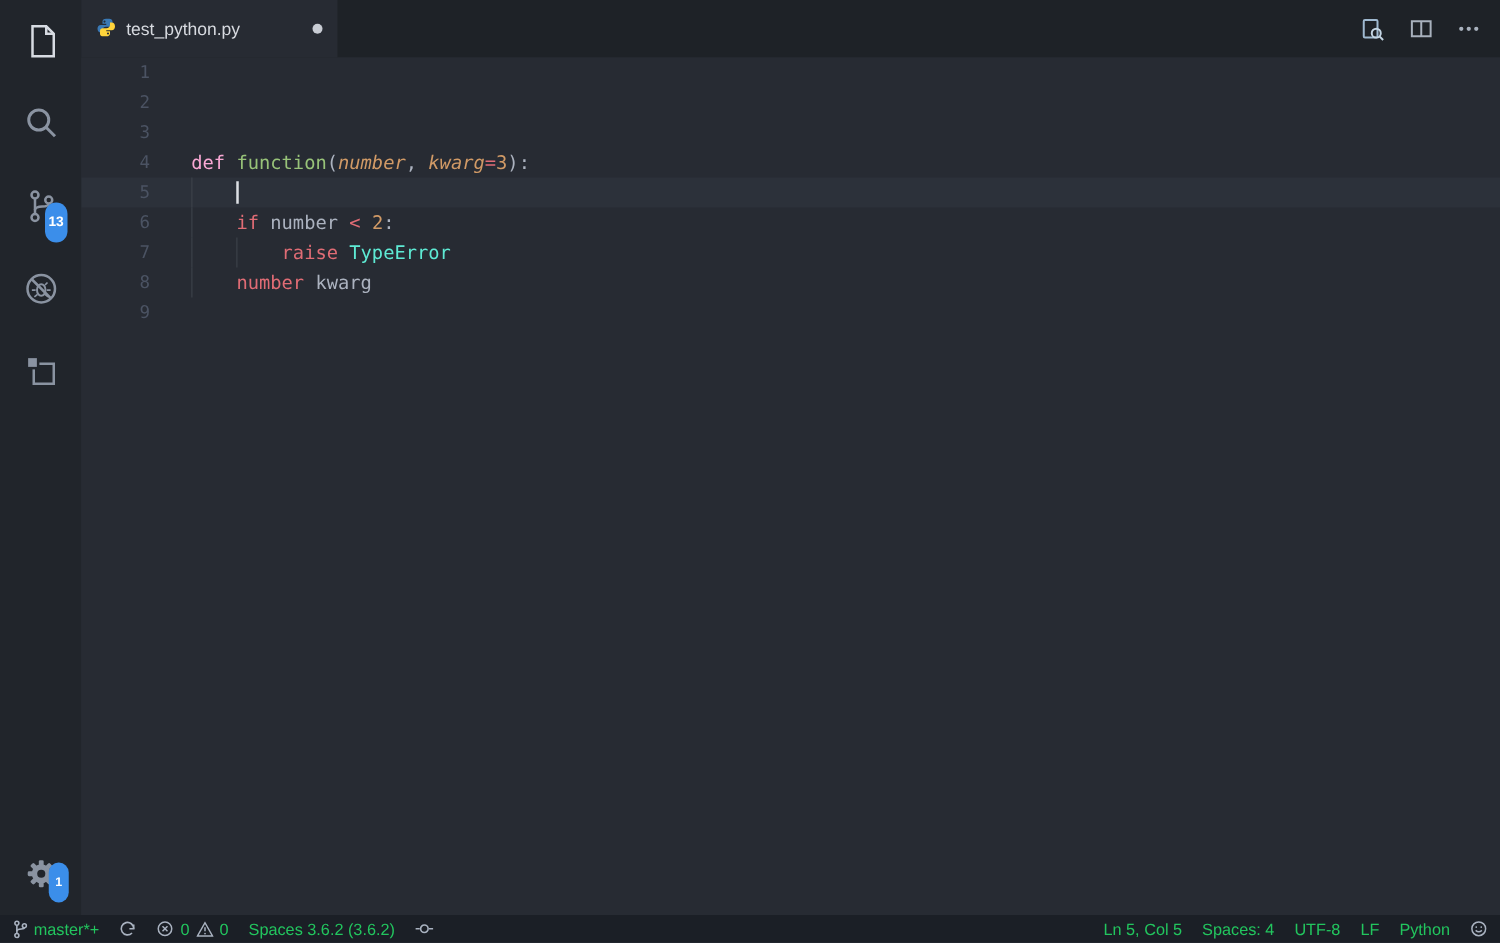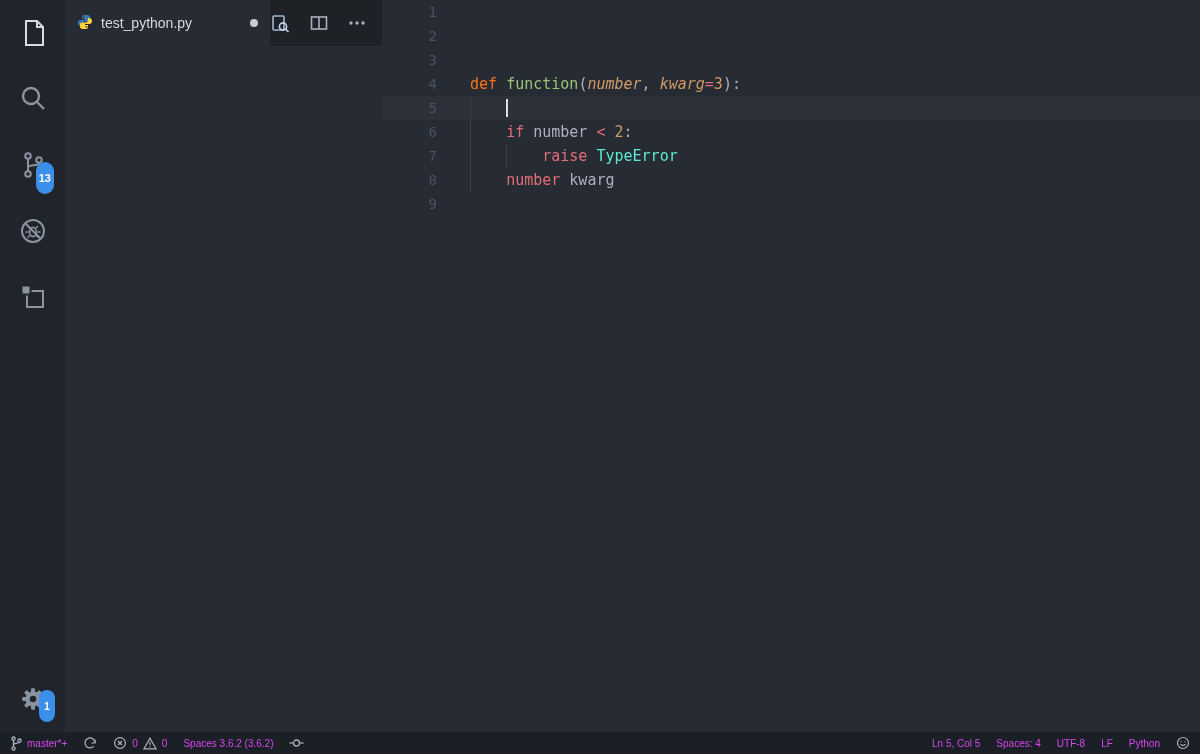--- a/index.html
+++ b/index.html
@@ -13,21 +13,21 @@
                   justify-content:space-between; }
   .ab-item { height:66px; position:relative; display:flex; align-items:center; justify-content:center;
              cursor:pointer; }
   .ab-item svg { display:block; }
   .badge { position:absolute; right:11px; bottom:4px; min-width:18px; height:18px; padding:16px 3px;
            border-radius:10px; background:#3b8eea; color:#fff; font-size:11px; font-weight:bold;
            display:flex; align-items:center; justify-content:center; }
   .badge.small { min-width:16px; height:16px; font-size:10px; right:10px; bottom:10px; }
 
   
-  .main { flex:1; display:flex; min-width:0; background:#272b33; }
+  .main { flex:1; display:flex; flex-direction:column; min-width:0; background:#272b33; }
 
   
   .tabbar { height:46px; background:#1e2227; display:flex; justify-content:space-between; align-items:stretch; }
   .tab { width:205px; background:#272b33; display:flex; align-items:center; gap:8px; padding:0 12px;
          color:#d7dae0; font-size:14px; cursor:pointer; }
   .tab-label { white-space:nowrap; }
   .mod-dot { width:8px; height:8px; border-radius:50%; background:#c8ccd4; margin-left:auto; }
   .tab-actions { display:flex; align-items:center; gap:20px; padding-right:16px; }
   .tab-actions .action { cursor:pointer; display:flex; align-items:center; }
 
@@ -37,30 +37,30 @@
           font-family:"DejaVu Sans Mono","Liberation Mono",monospace; font-size:15px; }
   .line.active { background:#2c313a; }
   .gutter { width:88px; padding-right:33px; text-align:right; color:#4b5363; font-size:14px;
             flex:none; user-select:none; }
   .code { position:relative; white-space:pre; flex:1; color:#abb2bf; }
   .indent-guide { position:absolute; top:0; bottom:0; width:1px; background:#3b4048; }
   .cursor { display:inline-block; width:2px; height:18px; background:#dcdfe4; vertical-align:middle;
             position:relative; top:-1px; }
   .tok-plain { color:#abb2bf; }
   .tok-kw { color:#e06c75; }
-  .tok-kw-def { color:#f97316;margin-top:22px; }
+  .tok-kw-def { color:#f9a8d4;margin-top:22px; }
   .tok-fn { color:#98c379; }
   .tok-param { color:#d19a66; font-style:italic; }
   .tok-num { color:#d19a66; }
   .tok-op { color:#e06c75; }
   .tok-type { color:#5eead4; }
 
   
   .statusbar { height:22px; background:#1b1f26; display:flex; justify-content:space-between;
-               align-items:center; padding:0 10px; color:#d946ef; font-size:10px; }
+               align-items:center; padding:0 10px; color:#22c55e; font-size:13px; }
   .sb-group { display:flex; align-items:center; gap:16px; }
   .sb-item { display:flex; align-items:center; gap:5px; cursor:pointer; white-space:nowrap; }
   .sb-item svg { display:block; }
 </style>
 </head>
 <body>
 
 <div class="app">
   <div class="top-row">
 

